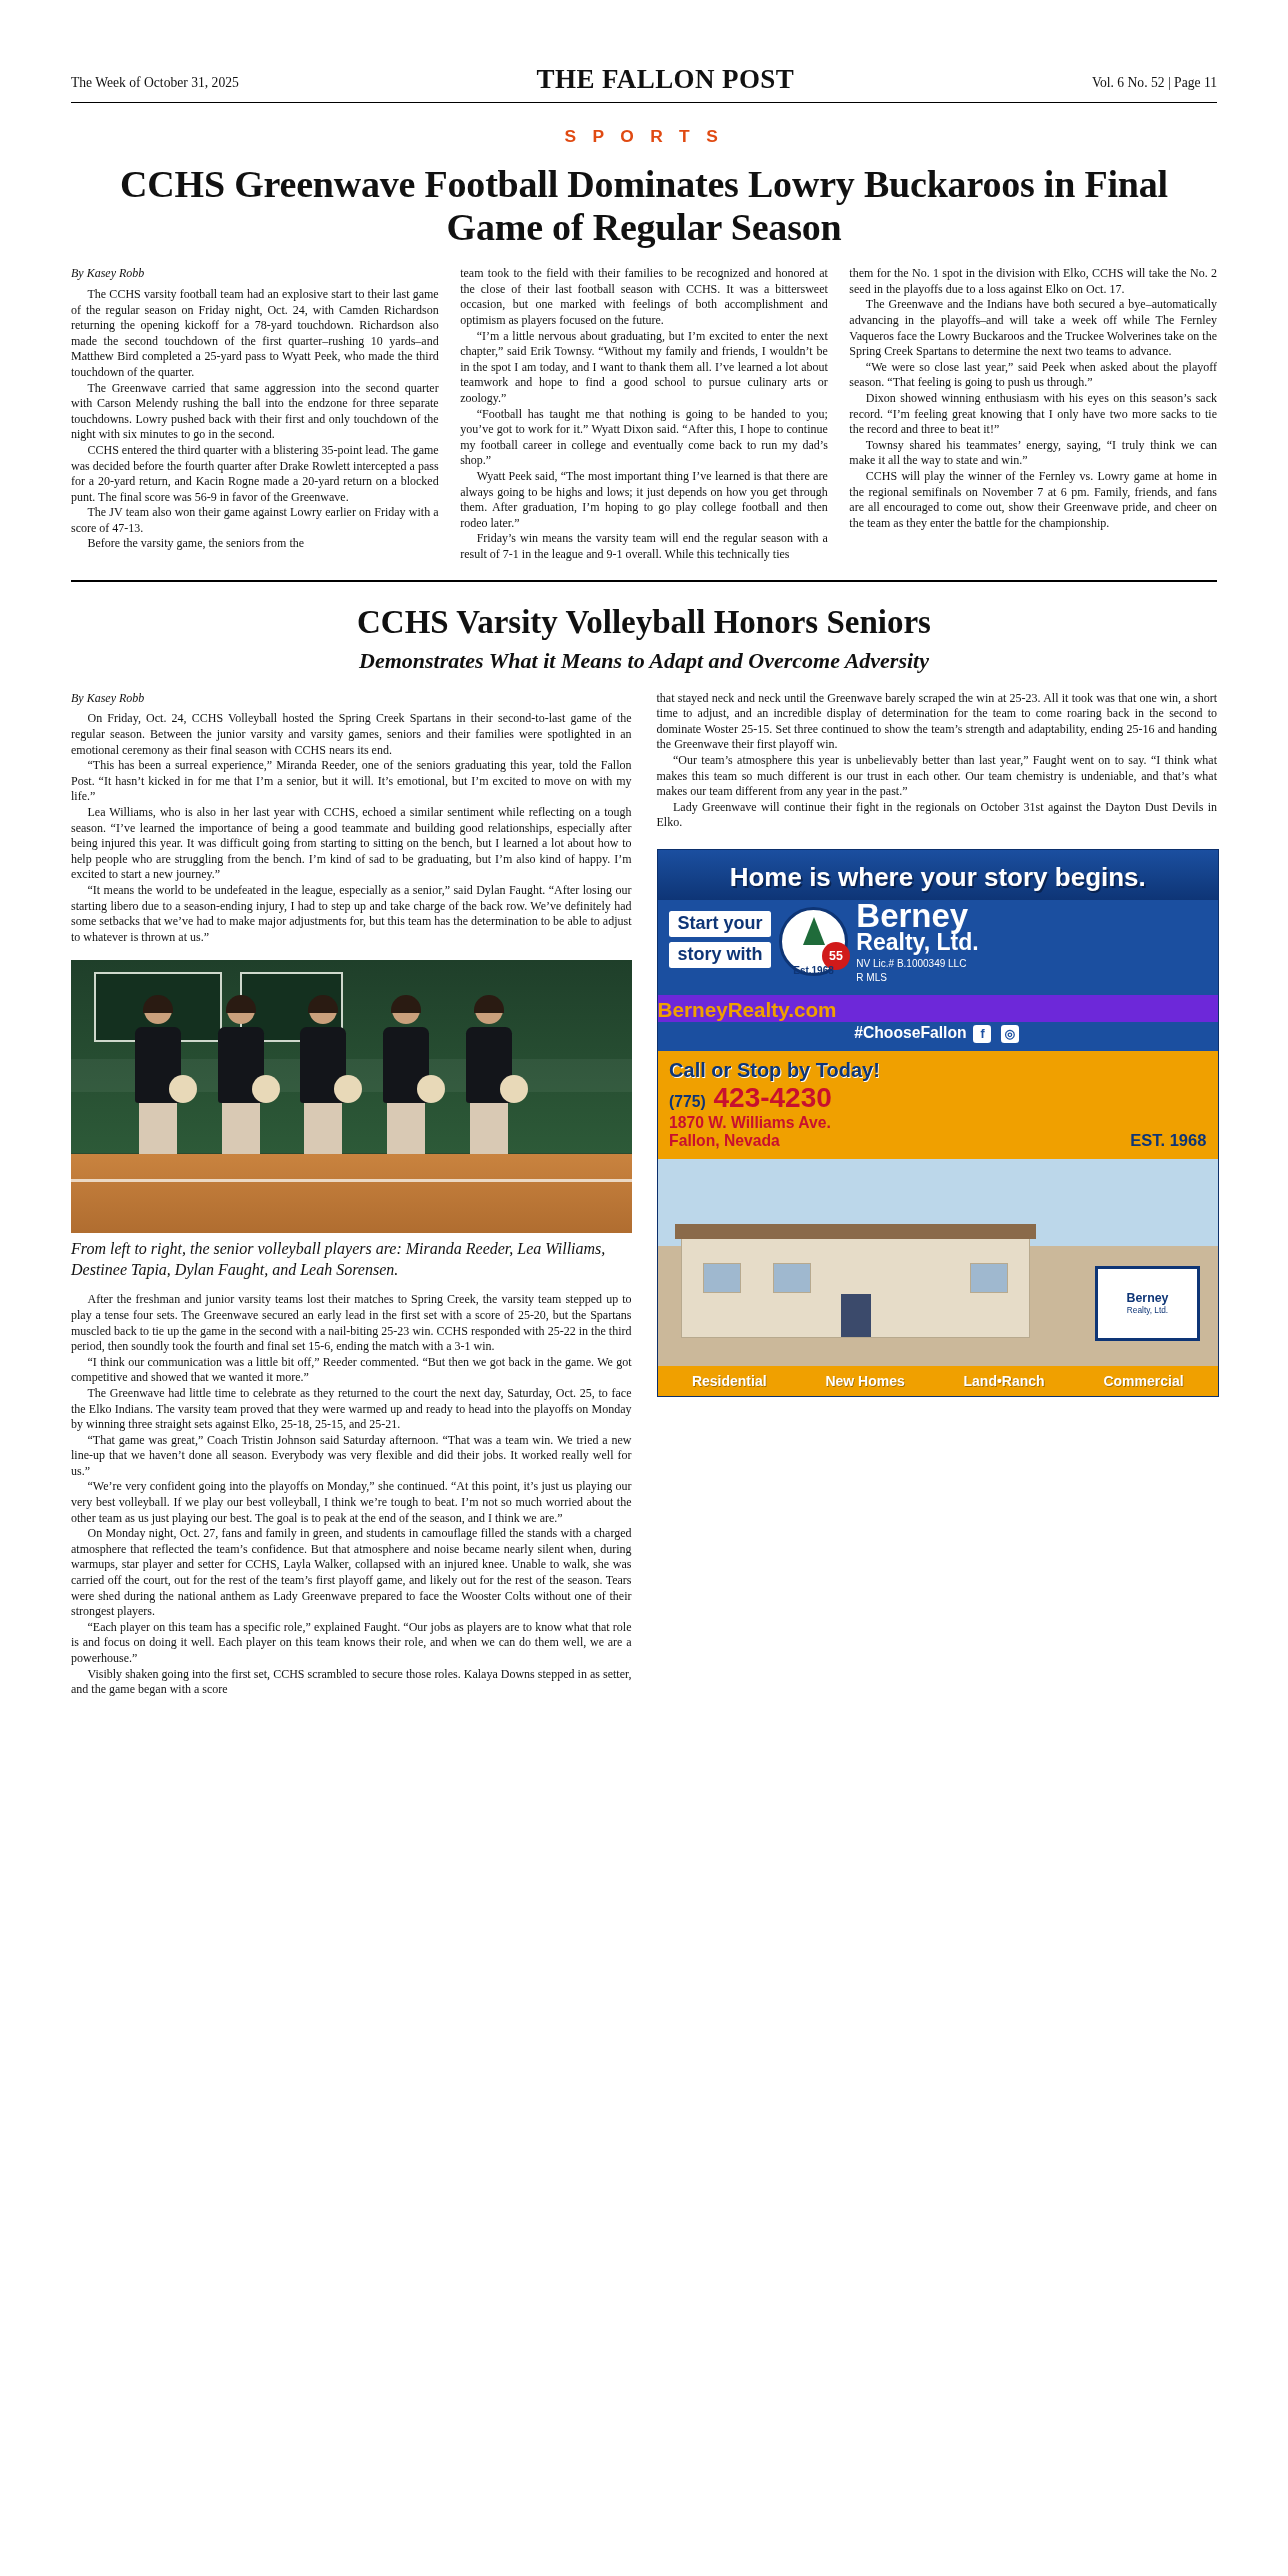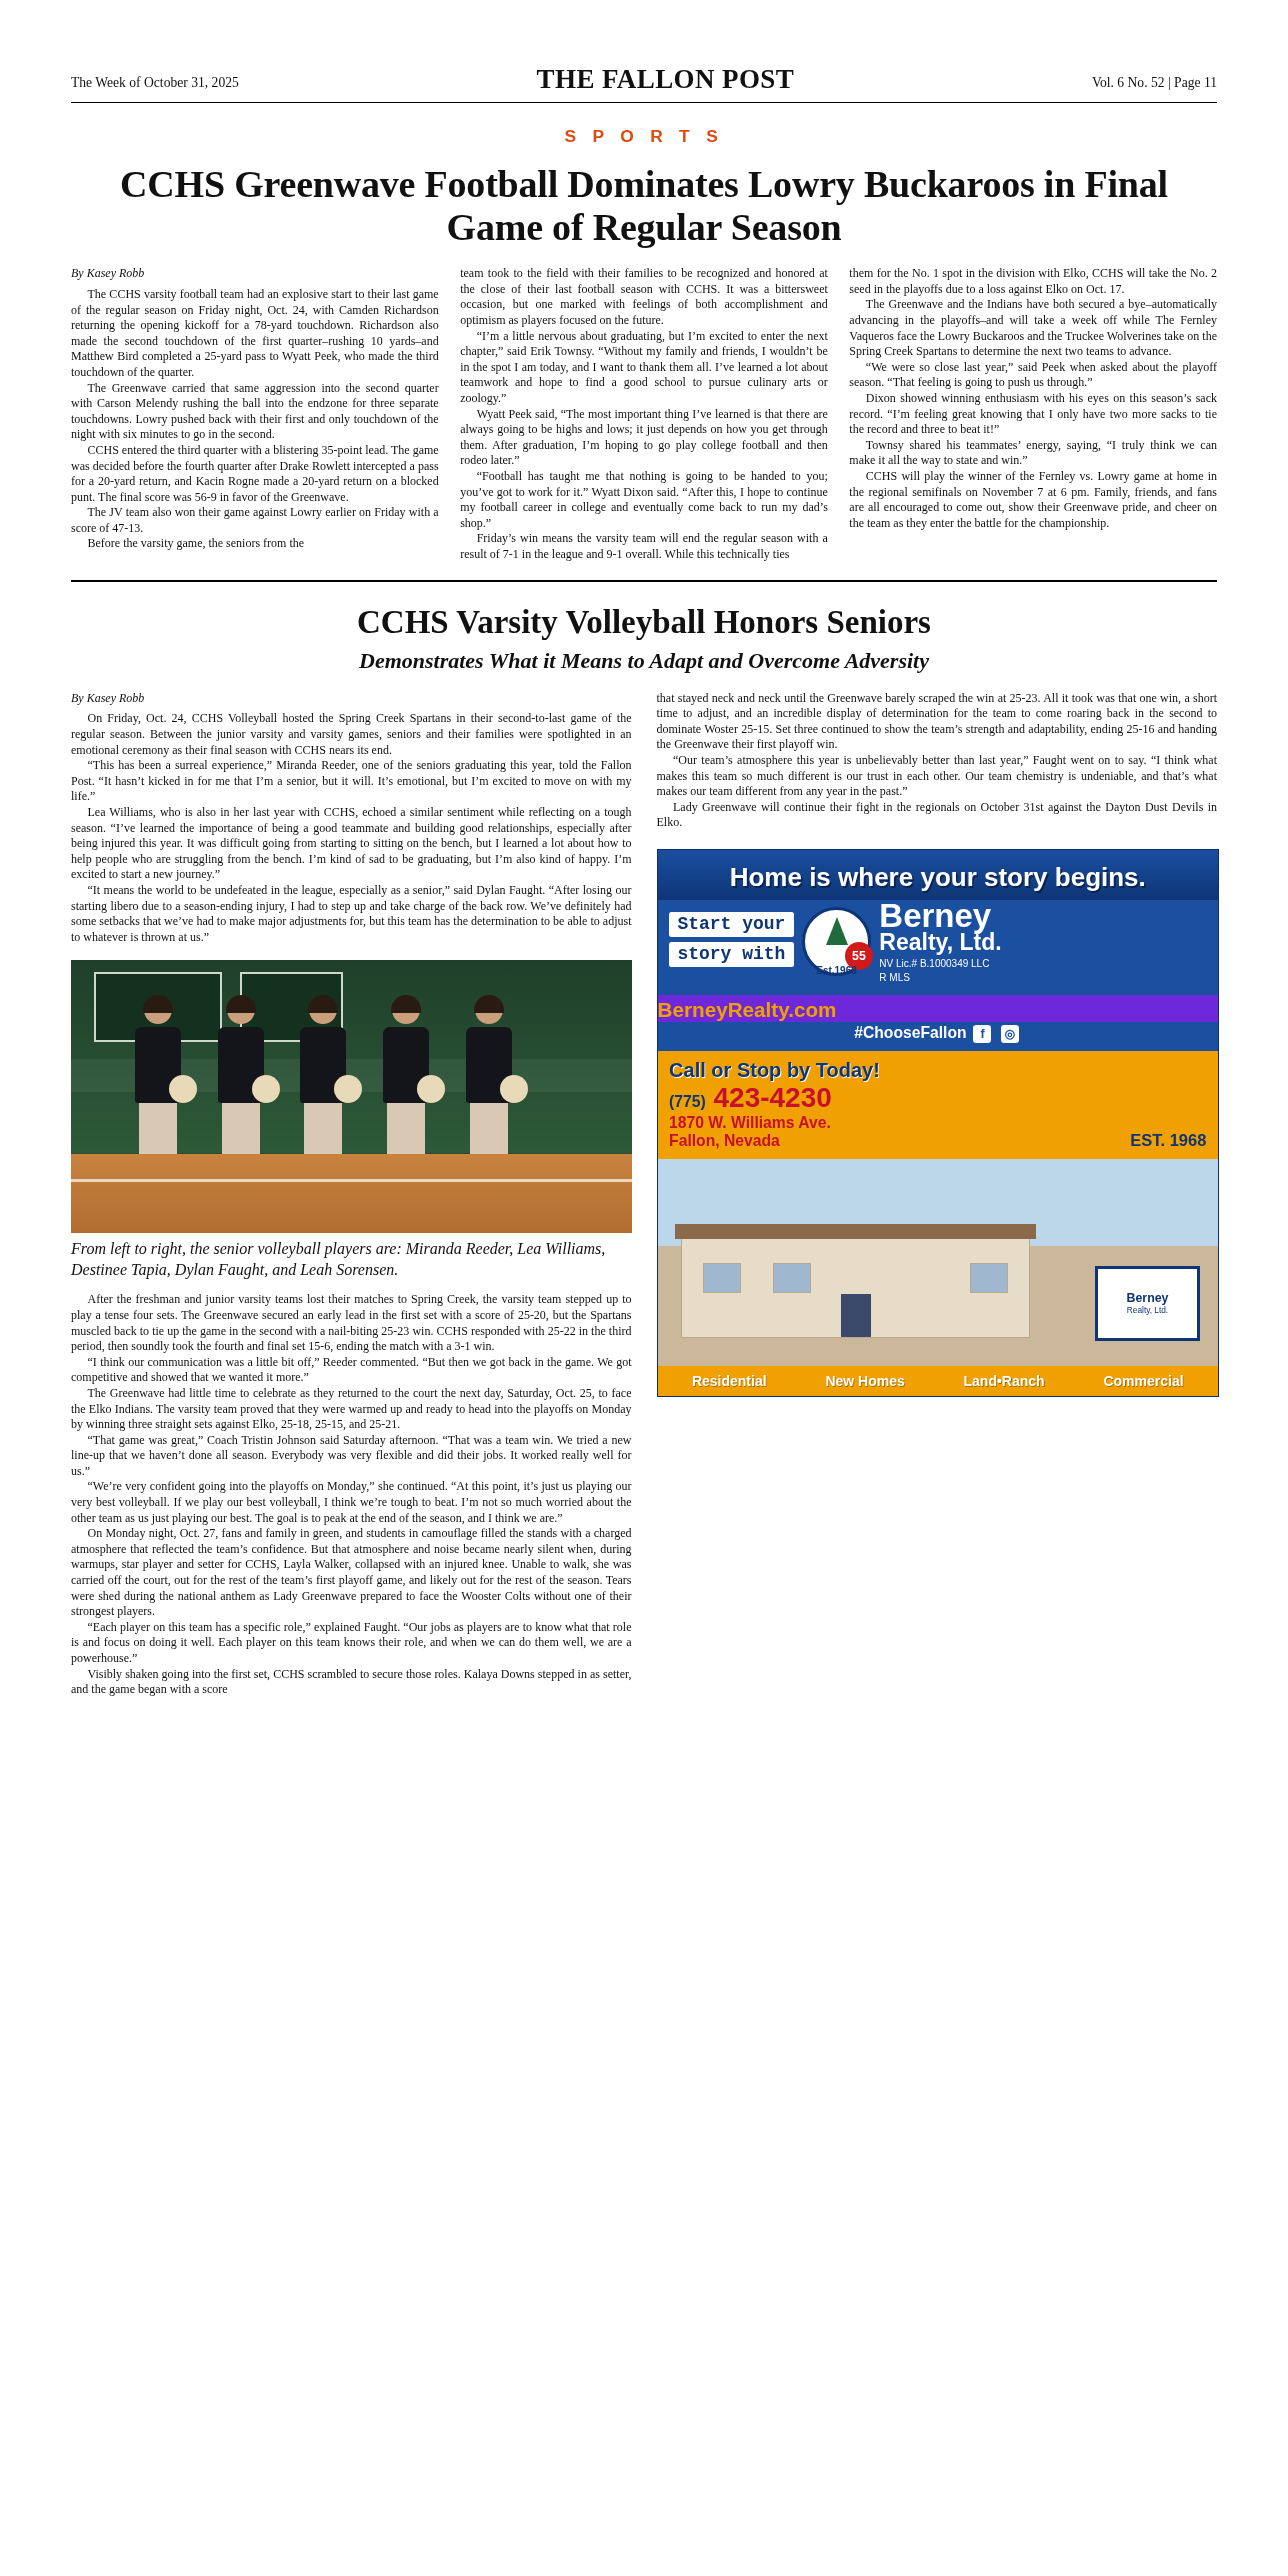--- a/index.html
+++ b/index.html
@@ -55,21 +55,21 @@
   .p-flowers{position:absolute;width:28px;height:28px;border-radius:50%;background:#e8d9b8;left:40px;top:79px;}
   .caption{font-size:16px;font-style:italic;line-height:1.3;margin-top:5.8px;}
 
   
   .ad{width:100%;background:#e9e6df;border:1.7px solid #0c2f6b;position:relative;overflow:hidden;}
   .ad-top{background:linear-gradient(#1b4fa0,#0e3576);padding:13.2px 11.6px 8.3px 11.6px;position:relative;}
   .ad-home{font-family:"Liberation Sans",sans-serif;font-weight:bold;font-size:26px;color:#ffffff;
     text-align:center;text-shadow:1.7px 1.7px 0 #0a2350;line-height:1.1;}
   .ad-mid{background:#1b4fa0;padding:0 11.6px 11.6px 11.6px;display:flex;align-items:center;gap:8.3px;position:relative;}
   .ad-start{flex:0 0 auto;}
-  .ad-start div{background:#ffffff;color:#0e3576;font-family:Liberation Mono, monospace;font-weight:bold;
+  .ad-start div{background:#ffffff;color:#0e3576;font-family:Liberation Sans, sans-serif;font-weight:bold;
     font-size:18px;padding:2.5px 8.3px;margin-bottom:5px;border-radius:2.5px;}
   .ad-logo{width:63px;height:63px;border-radius:50%;background:#ffffff;border:3.3px solid #0e3576;position:relative;flex:0 0 auto;}
   .ad-logo .tree{position:absolute;left:50%;top:6.6px;transform:translateX(-50%);width:0;height:0;
     border-left:11.6px solid transparent;border-right:11.6px solid transparent;border-bottom:28px solid #1f6b3a;}
   .ad-logo .badge{position:absolute;right:-5px;bottom:3.3px;background:#d11a1a;color:#fff;border-radius:50%;
     width:28px;height:28px;font-family:"Liberation Sans",sans-serif;font-weight:bold;font-size:12.4px;
     display:flex;align-items:center;justify-content:center;}
   .ad-est{position:absolute;bottom:-3.3px;left:50%;transform:translateX(-50%);font-size:10px;font-weight:bold;color:#0e3576;font-family:"Liberation Sans",sans-serif;}
   .ad-berney{color:#ffffff;font-family:"Liberation Sans",sans-serif;font-weight:bold;font-size:33px;line-height:.95;}
   .ad-realty{color:#ffffff;font-family:"Liberation Sans",sans-serif;font-weight:bold;font-size:23px;line-height:1;}
@@ -120,22 +120,22 @@
         <div class="byline">By Kasey Robb</div>
         <p class="body">The CCHS varsity football team had an explosive start to their last game of the regular season on Friday night, Oct. 24, with Camden Richardson returning the opening kickoff for a 78-yard touchdown. Richardson also made the second touchdown of the first quarter–rushing 10 yards–and Matthew Bird completed a 25-yard pass to Wyatt Peek, who made the third touchdown of the quarter.</p>
         <p class="body">The Greenwave carried that same aggression into the second quarter with Carson Melendy rushing the ball into the endzone for three separate touchdowns. Lowry pushed back with their first and only touchdown of the night with six minutes to go in the second.</p>
         <p class="body">CCHS entered the third quarter with a blistering 35-point lead. The game was decided before the fourth quarter after Drake Rowlett intercepted a pass for a 20-yard return, and Kacin Rogne made a 20-yard return on a blocked punt. The final score was 56-9 in favor of the Greenwave.</p>
         <p class="body">The JV team also won their game against Lowry earlier on Friday with a score of 47-13.</p>
         <p class="body">Before the varsity game, the seniors from the</p>
       </div>
       <div class="col">
         <p class="body noindent">team took to the field with their families to be recognized and honored at the close of their last football season with CCHS. It was a bittersweet occasion, but one marked with feelings of both accomplishment and optimism as players focused on the future.</p>
         <p class="body">“I’m a little nervous about graduating, but I’m excited to enter the next chapter,” said Erik Townsy. “Without my family and friends, I wouldn’t be in the spot I am today, and I want to thank them all. I’ve learned a lot about teamwork and hope to find a good school to pursue culinary arts or zoology.”</p>
+        <p class="body">“Football has taught me that nothing is going to be handed to you; you’ve got to work for it.” Wyatt Dixon said. “After this, I hope to continue my football career in college and eventually come back to run my dad’s shop.”</p>
         <p class="body">Wyatt Peek said, “The most important thing I’ve learned is that there are always going to be highs and lows; it just depends on how you get through them. After graduation, I’m hoping to go play college football and then rodeo later.”</p>
-        <p class="body">“Football has taught me that nothing is going to be handed to you; you’ve got to work for it.” Wyatt Dixon said. “After this, I hope to continue my football career in college and eventually come back to run my dad’s shop.”</p>
         <p class="body">Friday’s win means the varsity team will end the regular season with a result of 7-1 in the league and 9-1 overall. While this technically ties</p>
       </div>
       <div class="col">
         <p class="body noindent">them for the No. 1 spot in the division with Elko, CCHS will take the No. 2 seed in the playoffs due to a loss against Elko on Oct. 17.</p>
         <p class="body">The Greenwave and the Indians have both secured a bye–automatically advancing in the playoffs–and will take a week off while The Fernley Vaqueros face the Lowry Buckaroos and the Truckee Wolverines take on the Spring Creek Spartans to determine the next two teams to advance.</p>
         <p class="body">“We were so close last year,” said Peek when asked about the playoff season. “That feeling is going to push us through.”</p>
         <p class="body">Dixon showed winning enthusiasm with his eyes on this season’s sack record. “I’m feeling great knowing that I only have two more sacks to tie the record and three to beat it!”</p>
         <p class="body">Townsy shared his teammates’ energy, saying, “I truly think we can make it all the way to state and win.”</p>
         <p class="body">CCHS will play the winner of the Fernley vs. Lowry game at home in the regional semifinals on November 7 at 6 pm. Family, friends, and fans are all encouraged to come out, show their Greenwave pride, and cheer on the team as they enter the battle for the championship.</p>
       </div>

